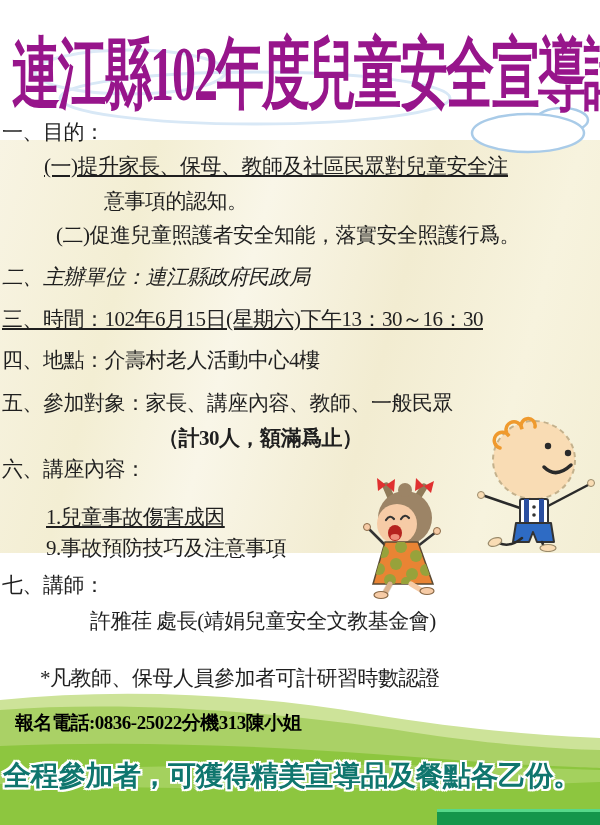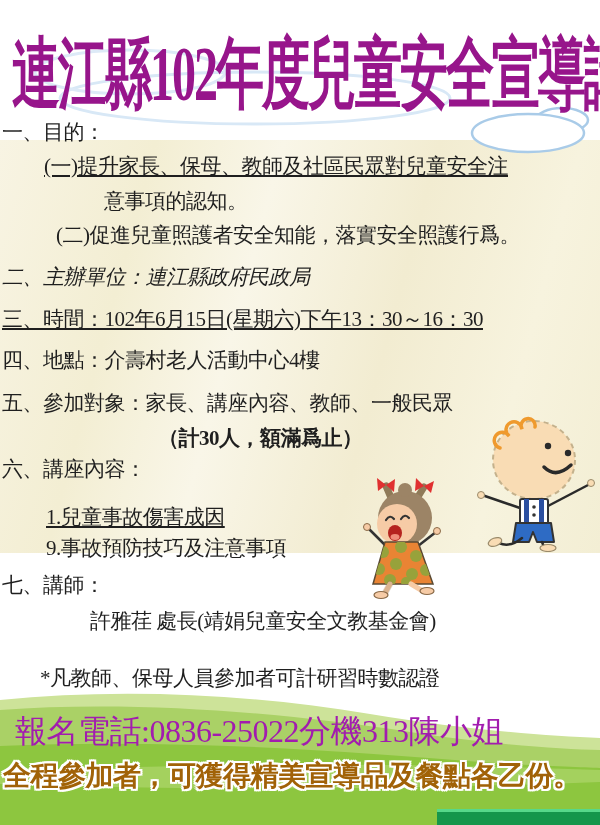--- a/index.html
+++ b/index.html
@@ -19,25 +19,25 @@
   .cream-band{
     position:absolute;left:0;top:140px;width:600px;height:413px;z-index:1;
     background:linear-gradient(105deg,#f8f4e3 0%,#f3eed3 22%,#f9f6e8 40%,#f2ecd1 62%,#f7f3de 82%,#f3eed4 100%);
   }
   .line{
     position:absolute;white-space:nowrap;z-index:3;
     font-size:21px;color:#1f1f1f;letter-spacing:-0.5px;
   }
   .phone-line{
     position:absolute;left:15px;top:710px;white-space:nowrap;z-index:4;
-    font-size:32px;color:#a21caf;font-weight:400;letter-spacing:-0.5px;
+    font-size:19px;color:#000000;font-weight:700;letter-spacing:-0.5px;
   }
   .reward-line{
     position:absolute;left:3px;top:757px;white-space:nowrap;z-index:4;
-    font-size:28px;font-weight:bold;color:#a16207;letter-spacing:-0.5px;
+    font-size:28px;font-weight:bold;color:#0f766e;letter-spacing:-0.5px;
     text-shadow:-2px -2px 0 #fff,2px -2px 0 #fff,-2px 2px 0 #fff,2px 2px 0 #fff,
                  0 -2px 0 #fff,0 2px 0 #fff,-2px 0 0 #fff,2px 0 0 #fff;
   }
   svg{display:block;}
 </style>
 </head>
 <body>
 
 <svg class="abs" style="left:0;top:0;z-index:2;" width="600" height="135">
   <ellipse cx="255" cy="98" rx="195" ry="26" fill="none" stroke="#d8e8f6" stroke-width="3"></ellipse>

